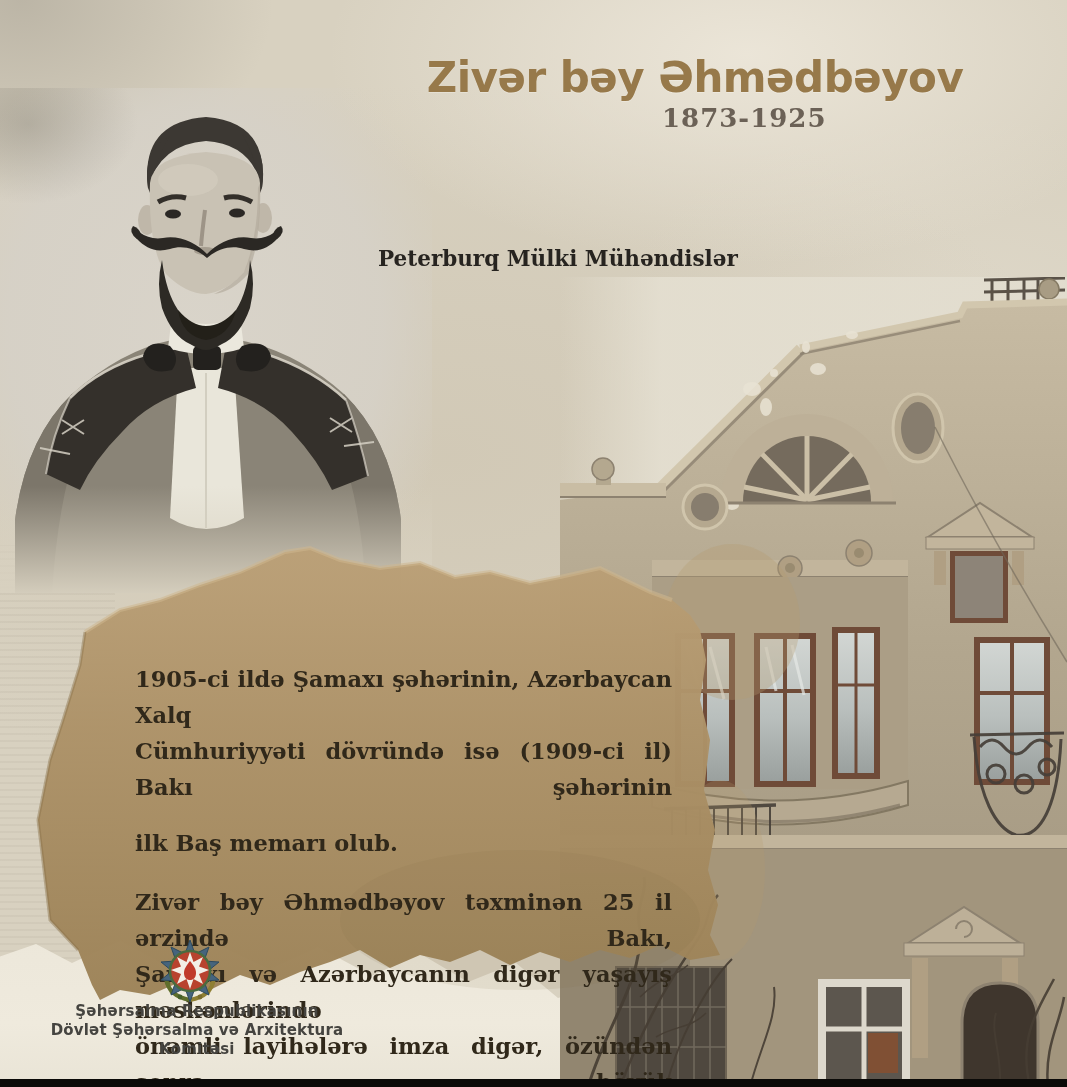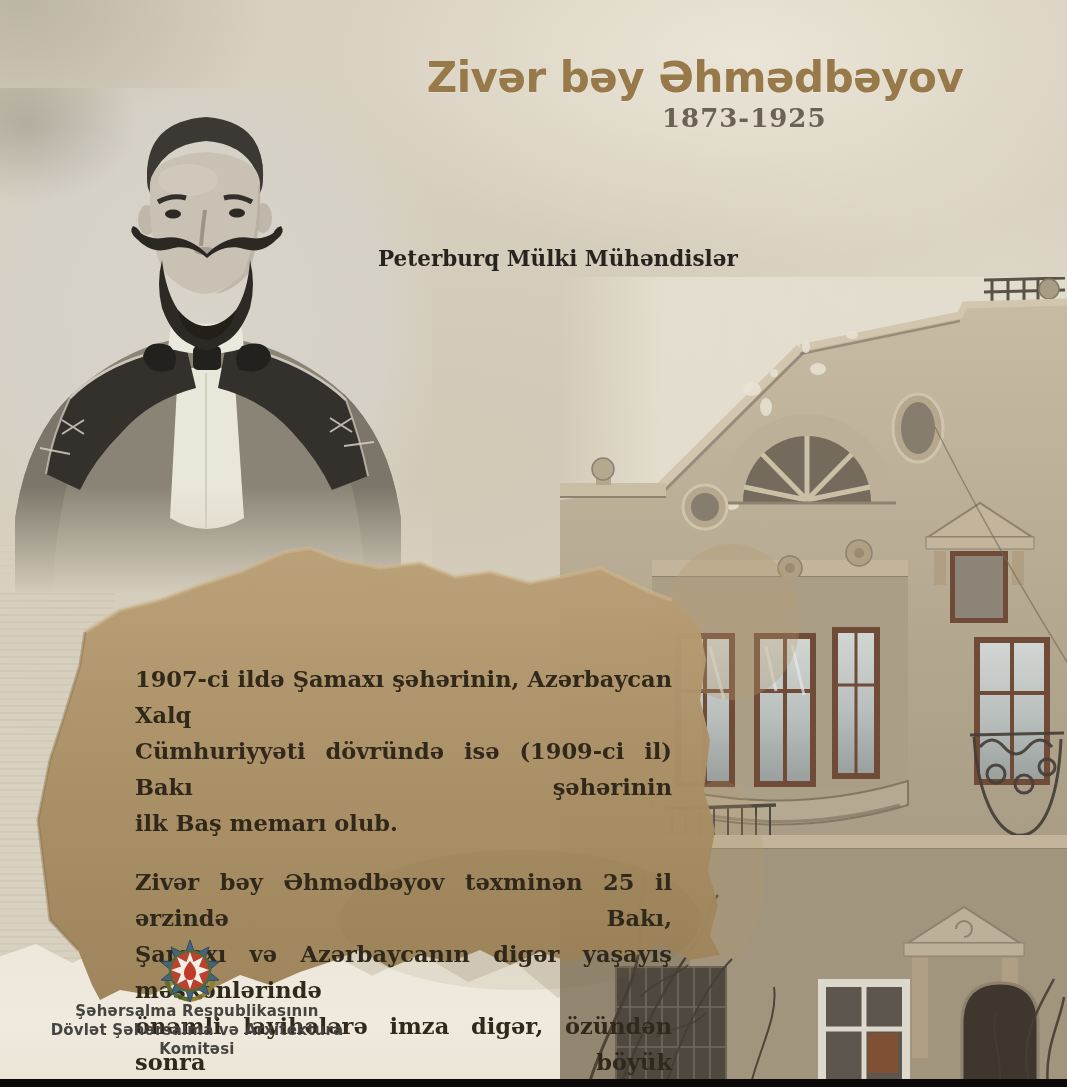--- a/index.html
+++ b/index.html
@@ -40,21 +40,21 @@
     left:378px; top:161px;
     font-family:"DejaVu Serif", serif; font-size:30px; font-weight:bold; color:#7b4a28;
   }
   #body-1902{ left:378px; top:201px; width:460px;
     font-family:"DejaVu Serif", serif; font-size:21.5px; font-weight:600;
     color:#272420;margin-top:41px; }
   #body-1902 .bline{ line-height:33px; white-space:nowrap; }
   #note-text{ left:135px; top:661px; width:537px;
     font-family:"DejaVu Serif", serif; font-size:22.5px; font-weight:600; color:#30281a; }
   #note-text .jline{ line-height:36px; text-align:justify; text-align-last:justify; }
-  #note-text .lline{ line-height:36px; text-align:left; }
+  #note-text .lline{ line-height:36px; text-align:left;margin-top:20px; }
   #note-text .pgap{ height:23px; }
   #footer-org{
     left:22px; top:1002px; width:350px; text-align:center;
     font-size:15px; font-weight:bold; color:#454440; line-height:19px; letter-spacing:.2px;
   }
   #black-strip{ left:0; top:1079px; width:1067px; height:8px; background:#0b0a08; }
 </style>
 </head>
 <body>
 
@@ -378,21 +378,21 @@
   </svg>
 
   <div id="title" class="abs">Zivər bəy Əhmədbəyov</div>
   <div id="years" class="abs">1873-1925</div>
 
   <div id="body-1902" class="abs">
     <div class="bline">Peterburq Mülki Mühəndislər</div>
   </div>
 
   <div id="note-text" class="abs">
-    <div class="jline">1907-ci ildə Şamaxı şəhərinin, Azərbaycan Xalq</div>
+    <div class="jline">1905-ci ildə Şamaxı şəhərinin, Azərbaycan Xalq</div>
     <div class="jline">Cümhuriyyəti dövründə isə (1909-ci il) Bakı şəhərinin</div>
     <div class="lline">ilk Baş memarı olub.</div>
     <div class="pgap"></div>
     <div class="jline">Zivər bəy Əhmədbəyov təxminən 25 il ərzində Bakı,</div>
     <div class="jline">Şamaxı və Azərbaycanın digər yaşayış məskənlərində</div>
     <div class="jline">önəmli layihələrə imza digər, özündən sonra böyük</div>
     <div class="lline">memarlıq irsi qoyub.</div>
   </div>
 
   <svg class="abs" style="left:158px;top:938px" width="64" height="70" viewBox="0 0 64 70">

